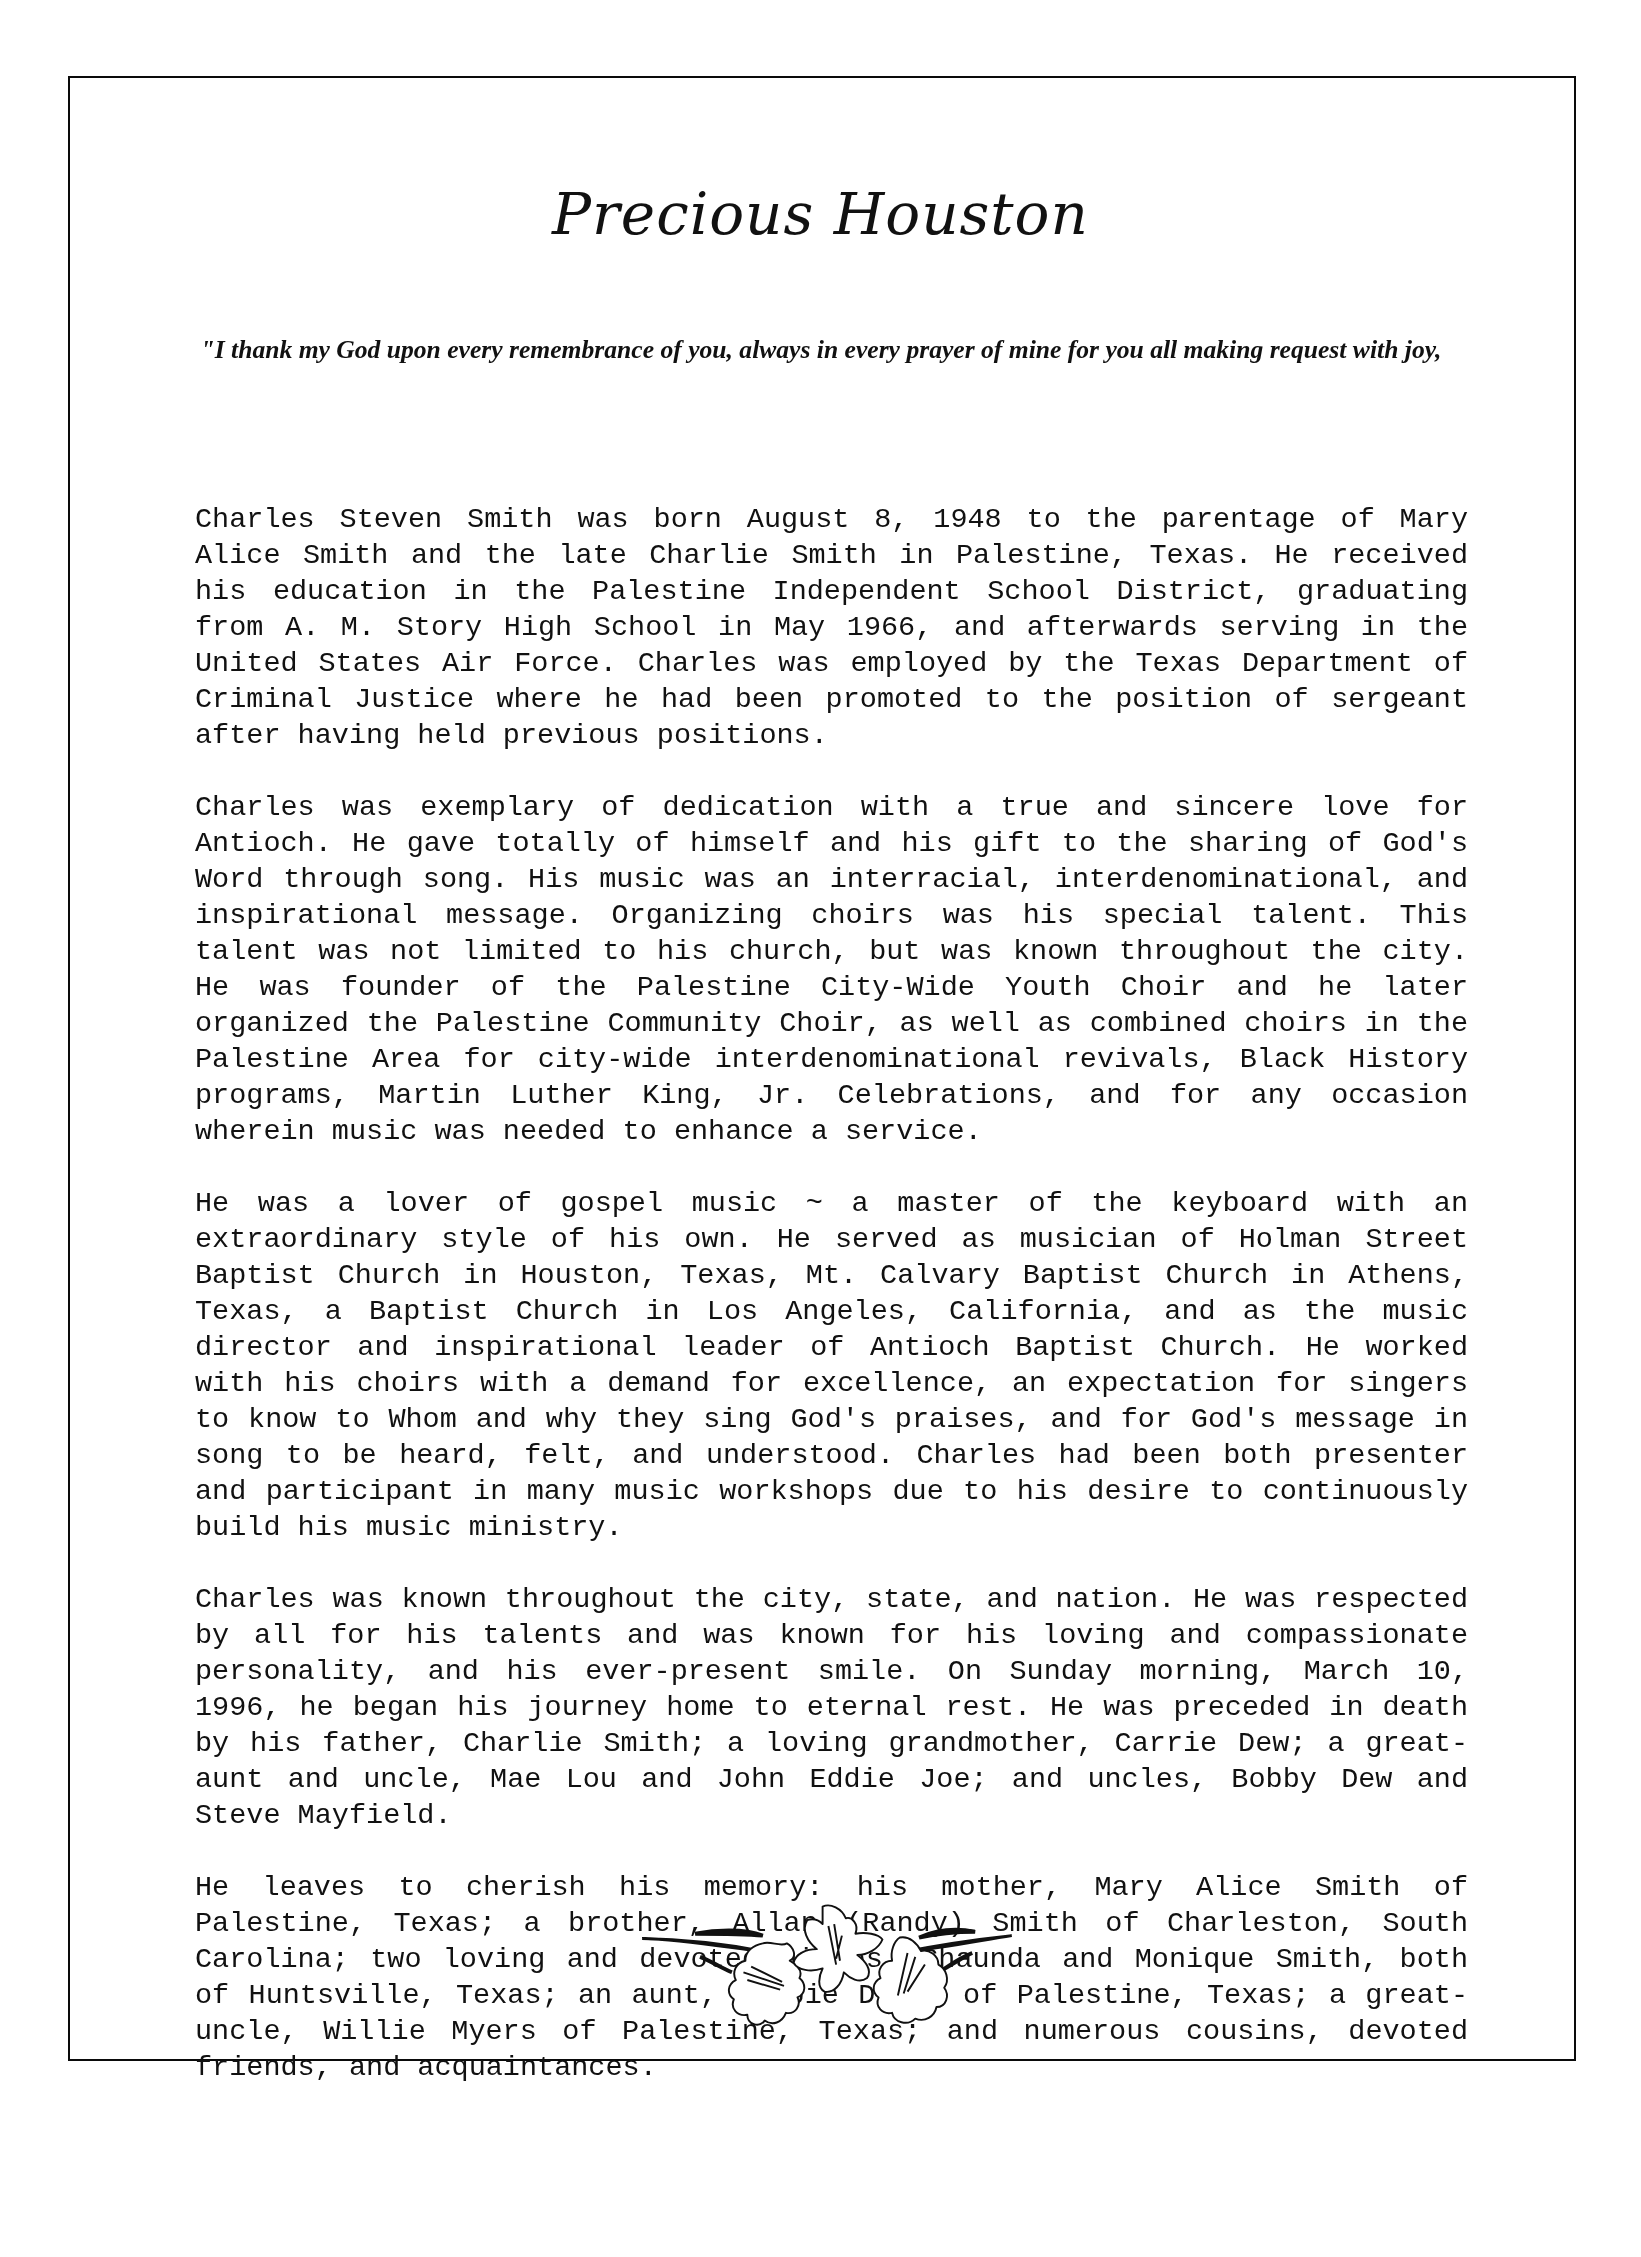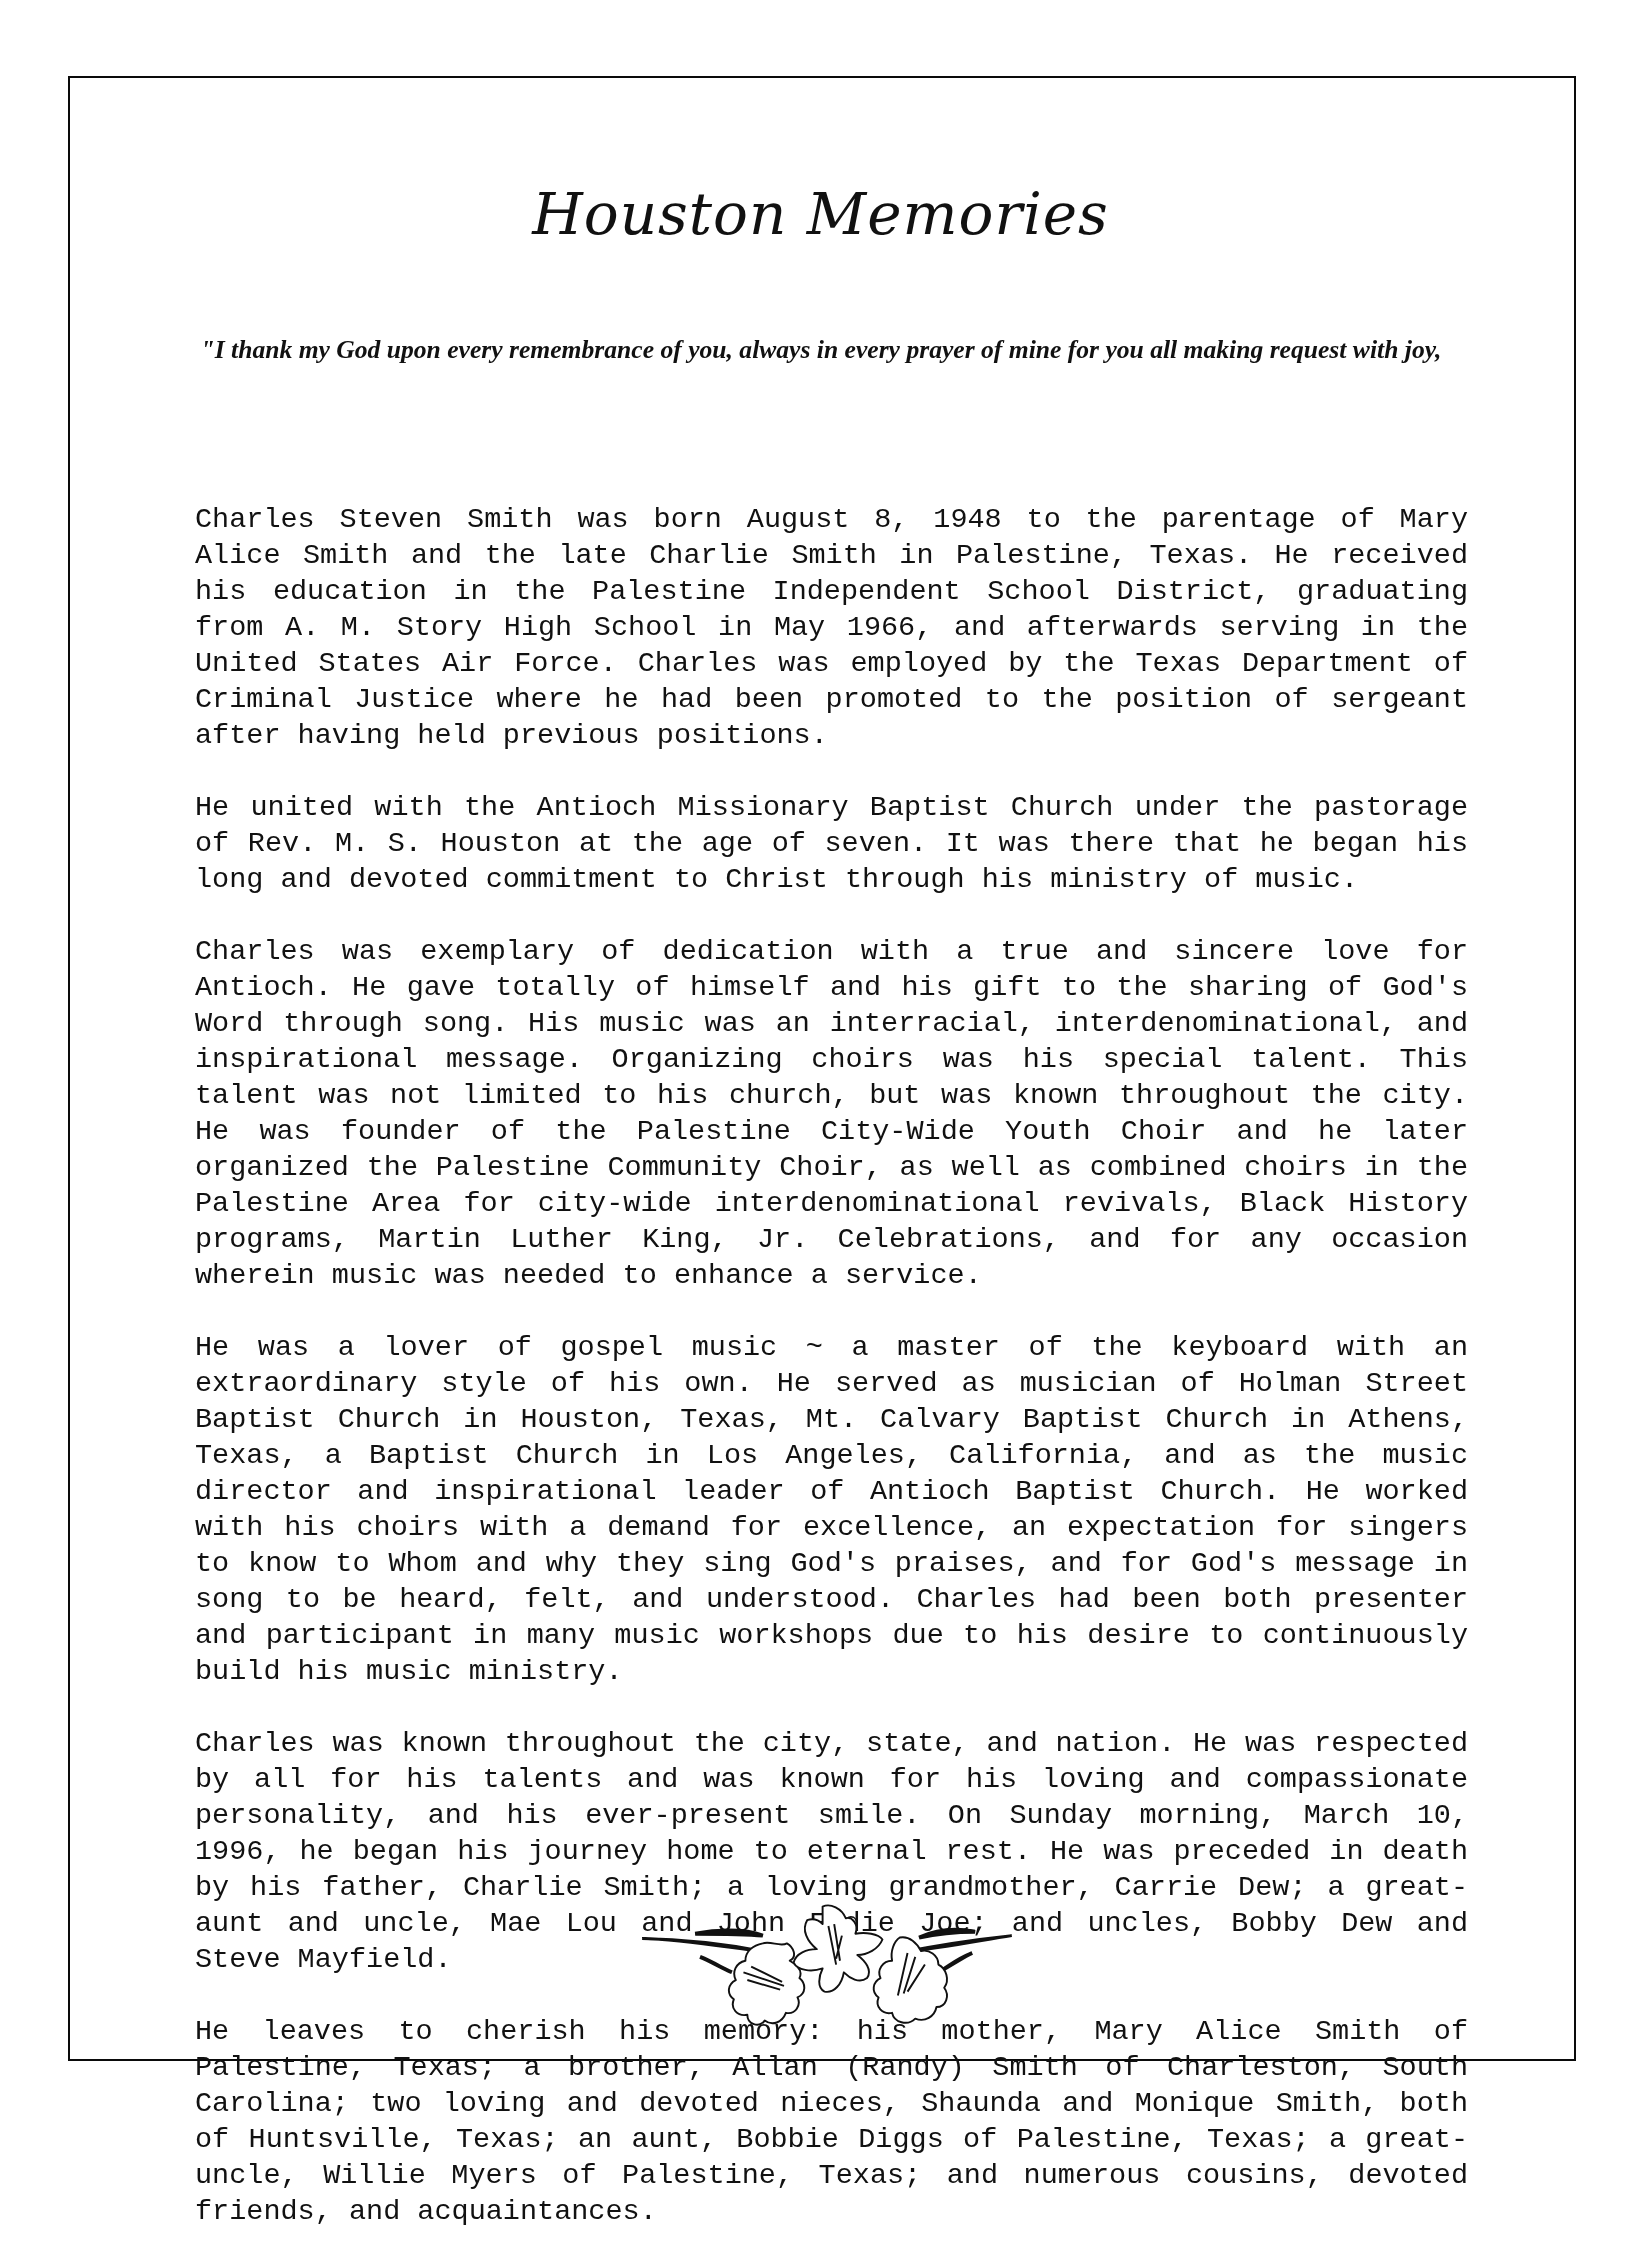--- a/index.html
+++ b/index.html
@@ -71,29 +71,28 @@
       top: 1897px;
       width: 415px;
       height: 140px;
     }
   </style>
 </head>
 <body>
 
 <div class="frame"></div>
 
-<h1 class="title" style="margin:0;font-weight:normal;">Houston Memories</h1>
+<h1 class="title" style="margin:0;font-weight:normal;">Precious Houston</h1>
 
 <div class="epigraph">
   <span>"I thank my God upon every remembrance of you, always in every prayer of mine for you all making request with joy,</span>
 </div>
 
 <div class="body-text">
   <p>Charles Steven Smith was born August 8, 1948 to the parentage of Mary Alice Smith and the late Charlie Smith in Palestine, Texas.  He received his education in the Palestine Independent School District, graduating from A. M. Story High School in May 1966, and afterwards serving in the United States Air Force.  Charles was employed by the Texas Department of Criminal Justice where he had been promoted to the position of sergeant after having held previous positions.</p>
-  <p>He united with the Antioch Missionary Baptist Church under the pastorage of Rev. M. S. Houston at the age of seven.  It was there that he began his long and devoted commitment to Christ through his ministry of music.</p>
   <p>Charles was exemplary of dedication with a true and sincere love for Antioch.  He gave totally of himself and his gift to the sharing of God's Word through song.  His music was an interracial, interdenominational, and inspirational message.  Organizing choirs was his special talent.  This talent was not limited to his church, but was known throughout the city.  He was founder of the Palestine City-Wide Youth Choir and he later organized the Palestine Community Choir, as well as combined choirs in the Palestine Area for city-wide interdenominational revivals, Black History programs, Martin Luther King, Jr. Celebrations, and for any occasion wherein music was needed to enhance a service.</p>
   <p>He was a lover of gospel music ~ a master of the keyboard with an extraordinary style of his own. He served as musician of Holman Street Baptist Church in Houston, Texas, Mt. Calvary Baptist Church in Athens, Texas, a Baptist Church in Los Angeles, California, and as the music director and inspirational leader of Antioch Baptist Church.  He worked with his choirs with a demand for excellence, an expectation for singers to know to Whom and why they sing God's praises, and for God's message in song to be heard, felt, and understood.  Charles had been both presenter and participant in many music workshops due to his desire to continuously build his music ministry.</p>
   <p>Charles was known throughout the city, state, and nation.  He was respected by all for his talents and was known for his loving and compassionate personality, and his ever-present smile.  On Sunday morning, March 10, 1996, he began his journey home to eternal rest.  He was preceded in death by his father, Charlie Smith; a loving grandmother, Carrie Dew; a great-aunt and uncle, Mae Lou and John Eddie Joe; and uncles, Bobby Dew and Steve Mayfield.</p>
   <p>He leaves to cherish his memory: his mother, Mary Alice Smith of Palestine, Texas; a brother, Allan (Randy) Smith of Charleston,  South Carolina; two loving and devoted nieces, Shaunda and Monique Smith, both of Huntsville, Texas; an aunt, Bobbie Diggs of Palestine, Texas; a great-uncle, Willie Myers of Palestine, Texas; and numerous cousins, devoted friends, and acquaintances.</p>
 </div>
 
 <svg class="ornament" viewBox="0 0 430 145" xmlns="http://www.w3.org/2000/svg">
   <g fill="#111" stroke="none">
 
     <path d="M25 43 C 70 44, 110 52, 160 58 C 120 50, 80 44, 25 43 Z" stroke="#111" stroke-width="3"></path>

